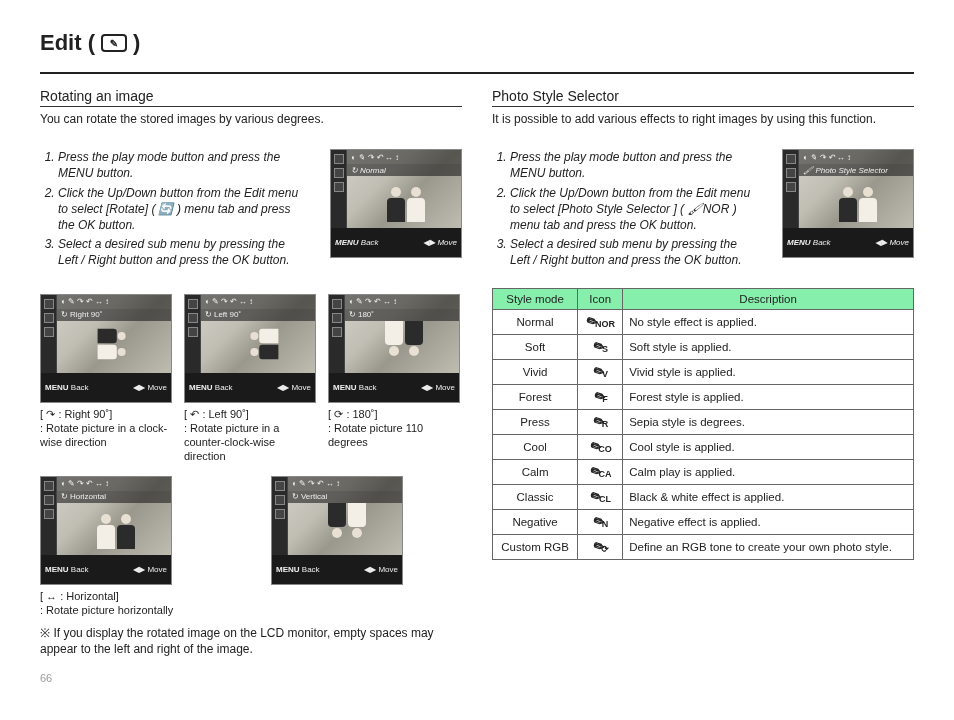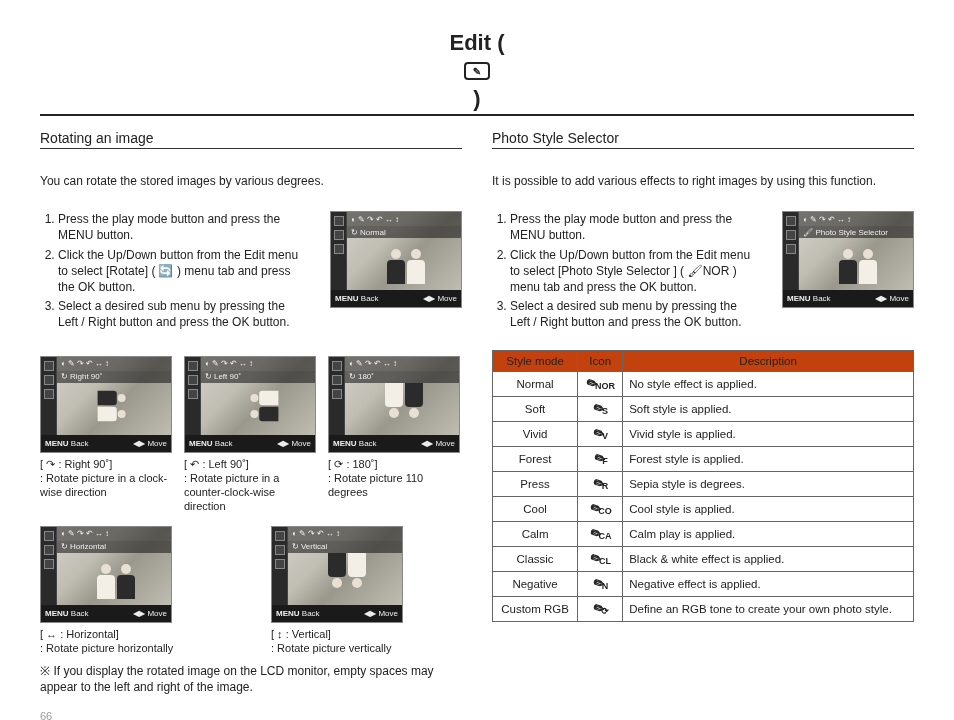--- a/index.html
+++ b/index.html
@@ -9,36 +9,36 @@
     color: #222;
     margin: 0;
     padding: 30px 40px 20px 40px;
     width: 954px;
     background: #fff;
   }
   .page-title {
     font-size: 22px;
     font-weight: bold;
     border-bottom: 2px solid #222;
-    padding-bottom: 2px;
+    padding-bottom: 16px;
     margin-bottom: 14px;
-    display: flex; align-items: center; gap: 6px; flex-direction: column;
+    display: flex; align-items: center; gap: 6px;
   }
   .columns { display: flex; gap: 30px; }
   .col { flex: 1; min-width: 0; }
   .subhead {
     font-size: 14px;
     border-bottom: 1px solid #333;
     padding-bottom: 2px;
-    margin-bottom: 24px;
+    margin-bottom: 4px;
   }
   .intro { margin-bottom: 22px; line-height: 1.35; }
   ol.steps { margin: 0 0 10px 0; padding-left: 18px; }
   ol.steps li { margin-bottom: 3px; line-height: 1.35; }
-  .step-with-fig { display: flex; gap: 24px; align-items: flex-start; }
+  .step-with-fig { display: flex; gap: 24px; align-items: flex-start; font-style: italic; }
   .step-with-fig ol, .step-with-fig .txt { flex: 1; }
   
   
   .lcd {
     width: 132px; border: 1px solid #888; background:#555;
     position: relative; font-size:8px; color:#eee;
     flex-shrink:0;
   }
   .lcd .img-area {
     height: 78px;
@@ -54,21 +54,21 @@
   .lcd .toprow {
     position:absolute; left:16px; top:0; right:0; height:14px;
     background:rgba(20,20,20,.5); display:flex; align-items:center;
     gap:6px; padding-left:4px; font-size:8px;
   }
   .lcd .banner{
     position:absolute; left:16px; top:14px; right:0; height:12px;
     background:rgba(30,30,30,.6); padding-left:4px; display:flex; align-items:center;
   }
   .lcd .bottom{
-    height:17px; background:#1a1a1a; display:flex; justify-content:space-between;
+    height:29px; background:#1a1a1a; display:flex; justify-content:space-between;
     align-items:center; padding:0 4px;
   }
   .lcd .wedding{
     position:absolute; left:26px; top:26px; right:6px; bottom:6px;
     display:flex; gap:2px; justify-content:center; align-items:flex-end;
   }
   .person{ width:18px; }
   .person .head{ width:10px;height:10px;border-radius:50%;background:#e8e1d3;margin:0 auto 1px; }
   .person .body{ height:24px;border-radius:4px 4px 0 0; }
   .bride .body{ background:#f3efe6; }
@@ -84,21 +84,21 @@
   .cap { font-size:11px; line-height:1.3; margin-top:4px; }
   .cap .line1{ display:block; }
   .note { font-size:12px; margin-top:8px; line-height:1.35; }
   .note::before{ content:"※ "; }
   .pagenum { color:#9a9a9a; font-size:11px; margin-top:14px; }
   
   table.style { border-collapse: collapse; width: 100%; margin-top:6px; }
   table.style th, table.style td {
     border: 1px solid #666; padding:4px 6px; font-size:11.5px; text-align:center;
   }
-  table.style th { background:#c2410c; font-weight:normal; }
+  table.style th { background:#86efac; font-weight:normal; }
   table.style td.desc { text-align:left; }
   .brush{ display:inline-block; transform:rotate(-35deg); font-size:14px; font-weight:bold; font-style:italic; }
   .sub{ font-size:9px; font-weight:bold; margin-left:-2px; }
   .closing{ margin-top:6px; }
   .title-icon{ display:inline-flex; width:26px;height:18px;border:2px solid #222;border-radius:4px;align-items:center;justify-content:center;font-size:10px;font-weight:bold; }
 </style>
 </head>
 <body>
 
 <div class="page-title">
@@ -292,24 +292,20 @@
                   <div class="head"></div>
                   <div class="body"></div>
                 </div>
               </div>
       </div>
       <div class="bottom">
         <span><b>MENU</b> <span>Back</span></span>
         <span>◀▶ <span>Move</span></span>
       </div>
     </div>
-    <div class="cap">
-      <span class="line1">[ ↕ : Vertical]</span>
-      <span>: Rotate picture vertically</span>
-    </div>
   </div>
       </div>
 
     <div class="note">If you display the rotated image on the LCD monitor, empty spaces may appear to the left and right of the image.</div>
     <div class="pagenum">66</div>
   </div>
 
   <div class="col">
     <div class="subhead">Photo Style Selector</div>
     <div class="intro">It is possible to add various effects to right images by using this function.</div>

